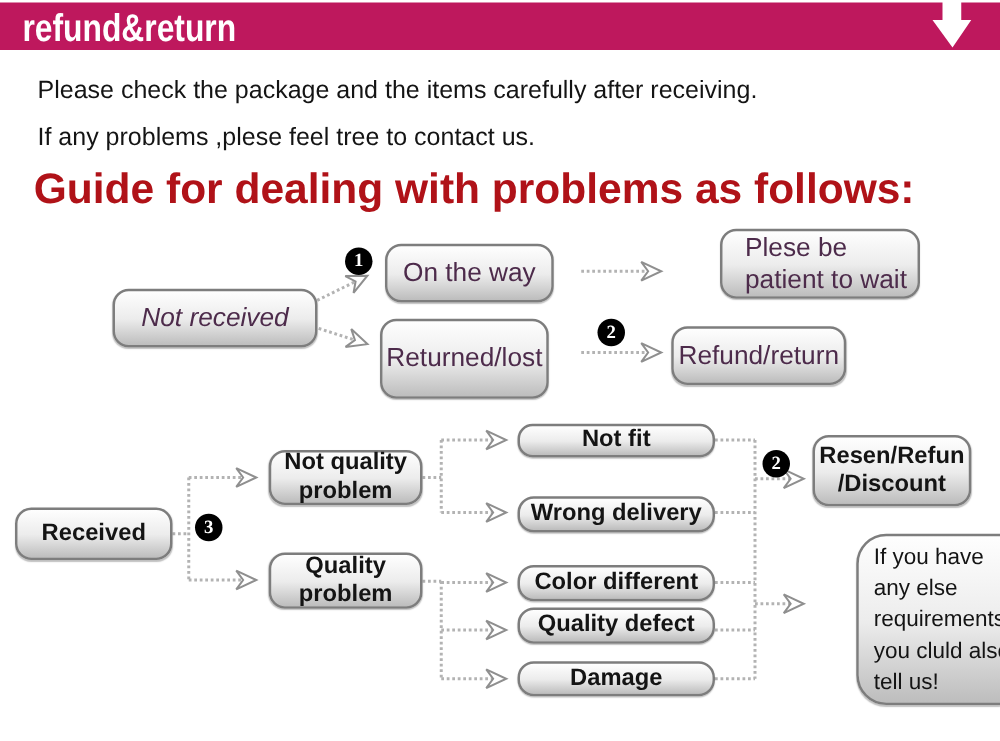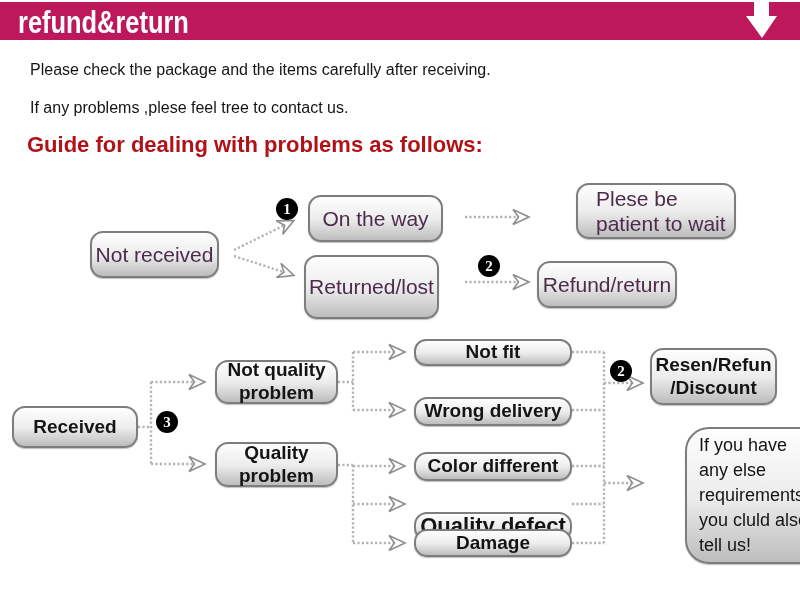--- a/index.html
+++ b/index.html
@@ -15,58 +15,58 @@
   }
   .topbar-title {
     position:absolute; left:18px; top:3px;
     color:#ffffff; font-size:31px; font-weight:bold; letter-spacing:0px;
     transform:scaleX(0.82); transform-origin:left center;
     white-space:nowrap;
   }
   .down-arrow-svg { position:absolute; left:744px; top:0; }
 
   
-  .intro-line { position:absolute; left:30px; color:#141414; font-size:16px; margin:0; white-space:nowrap; }
+  .intro-line { position:absolute; left:30px; color:#141414; font-size:20px; margin:0; white-space:nowrap; }
   #intro1 { top:61px; }
   #intro2 { top:99px; }
   .guide-heading {
     position:absolute; left:27px; top:132px; margin:0;
-    color:#b01218; font-size:22px; font-weight:bold; white-space:nowrap;
+    color:#b01218; font-size:34px; font-weight:bold; white-space:nowrap;
   }
 
   
   .connectors { position:absolute; left:0; top:0; pointer-events:none; }
 
   .fb {
     position:absolute; box-sizing:border-box;
     border:2px solid #7d7d7d; border-radius:13px;
     background:linear-gradient(180deg,#fefefe 0%,#ececec 52%,#bdbdbd 100%);
     display:flex; align-items:center; justify-content:center;
     text-align:center; color:#4d2b4b; font-size:21px; line-height:1.2;
     box-shadow:0 1px 1px rgba(0,0,0,0.25);
   }
   .fb.dark { color:#141414; font-weight:bold; }
   .fb.left { justify-content:flex-start; text-align:left;margin-left:38px; }
   .pre { white-space:pre-line; }
 
   
-  #b-notrec  { left:90px;  top:231px; width:129px; height:47px; }
+  #b-notrec  { left:90px;  top:231px; width:164px; height:47px;font-style:italic; }
   #b-ontway  { left:308px; top:195px; width:135px; height:47px; }
   #b-retlost { left:304px; top:255px; width:135px; height:64px; }
   #b-patient { left:538px; top:183px; width:160px; height:56px; padding-left:18px; }
   #b-refret  { left:537px; top:261px; width:140px; height:47px; }
 
   
   #b-received { left:12px;  top:406px; width:126px; height:42px; font-size:19px; }
   #b-notqp    { left:215px; top:360px; width:123px; height:44px; font-size:19px; }
   #b-qp       { left:215px; top:442px; width:123px; height:45px; font-size:19px; }
   #b-notfit   { left:414px; top:339px; width:158px; height:27px; font-size:19px; border-radius:12px; }
   #b-wrongdel { left:414px; top:397px; width:158px; height:29px; font-size:19px; border-radius:13px; }
   #b-colordif { left:414px; top:452px; width:158px; height:29px; font-size:19px; border-radius:13px; }
-  #b-qdefect  { left:414px; top:512px; width:158px; height:29px; font-size:22px; border-radius:13px; }
+  #b-qdefect  { left:414px; top:486px; width:158px; height:29px; font-size:19px; border-radius:13px; }
   #b-damage   { left:414px; top:529px; width:158px; height:28px; font-size:19px; border-radius:13px; }
   #b-resen    { left:650px; top:348px; width:127px; height:57px; font-size:19px; }
   #b-ifyou    { left:647px; top:427px; width:137px; height:137px; border-radius:24px;
                 font-size:18px; font-weight:normal; line-height:25px;
                 padding:4px 6px 4px 12px; align-items:flex-start; }
 
   
   .badge {
     position:absolute; width:22px; height:22px; border-radius:50%;
     background:#000000; color:#ffffff;

